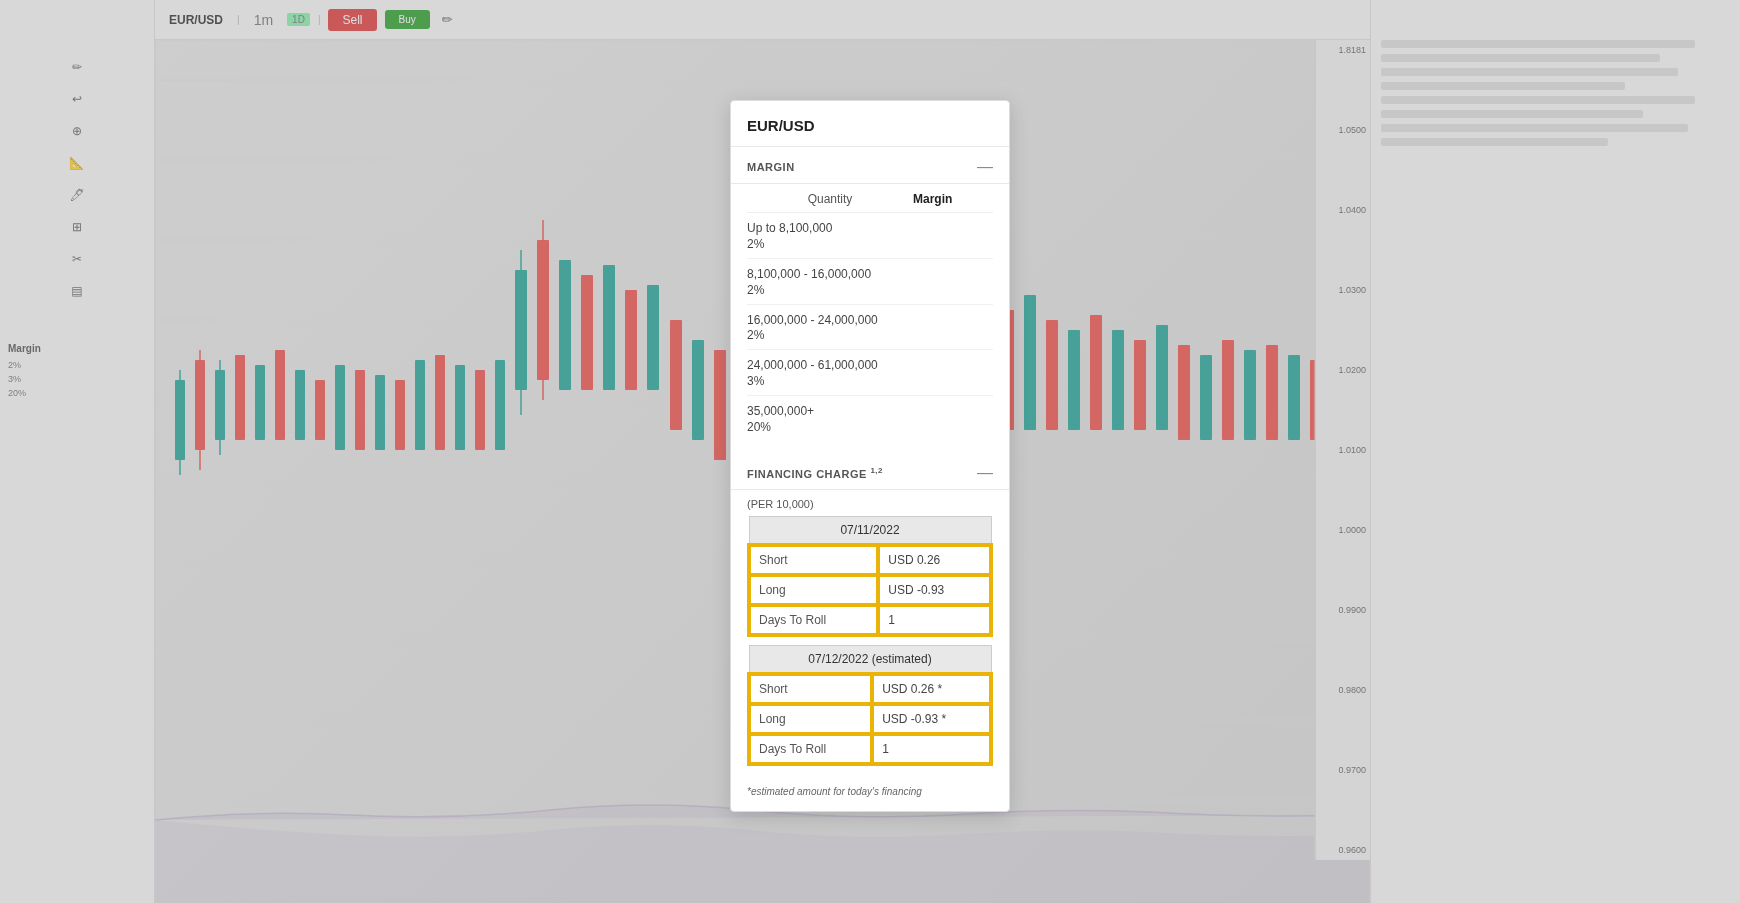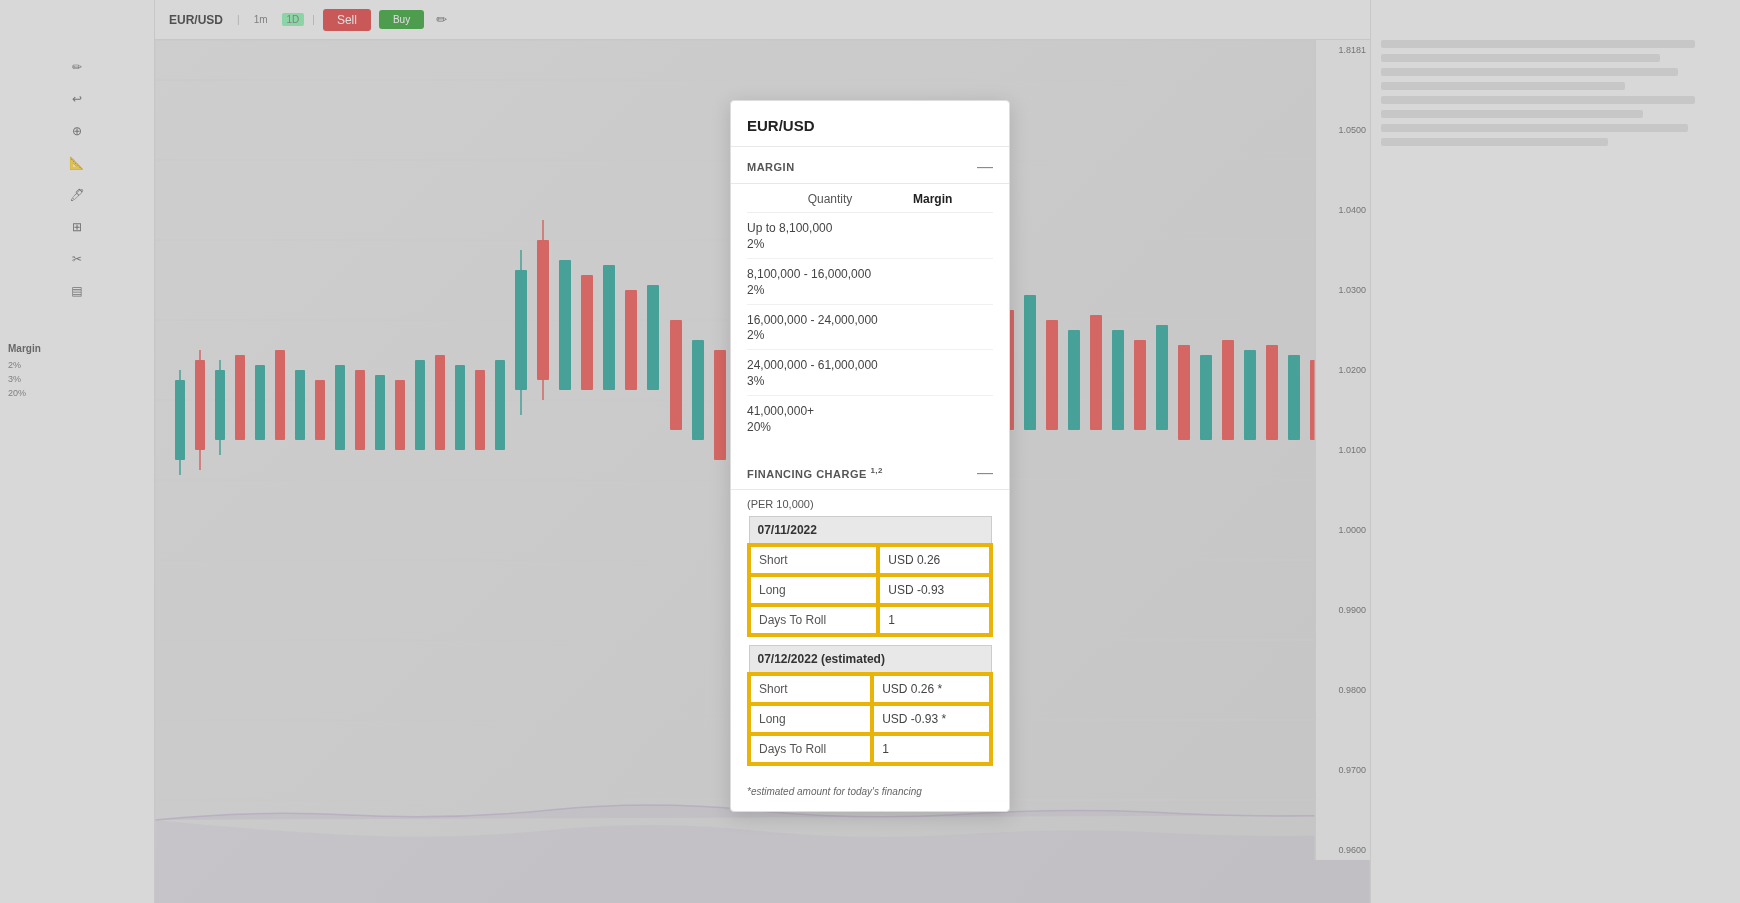--- a/index.html
+++ b/index.html
@@ -180,23 +180,23 @@
 
     
     .fin-table {
       width: 100%;
       border-collapse: collapse;
       font-size: 12px;
     }
 
     .fin-table .date-header td {
       background: #e8e8e8;
-      text-align: left;
+      text-align: center;
       padding: 6px 8px;
-      font-weight: 700;
+      font-weight: 400;
       color: #333;
       border: 1px solid #ccc;
     }
 
     .fin-table td {
       padding: 6px 8px;
       border: 4px solid #eab308;
       color: #444;
     }
 
@@ -391,21 +391,21 @@
     <div style="font-size:10px;color:#555;font-weight:600;margin-bottom:6px;">Margin</div>
     <div style="color:#777;font-size:9px;">2%</div>
     <div style="color:#777;font-size:9px;margin-top:4px;">3%</div>
     <div style="color:#777;font-size:9px;margin-top:4px;">20%</div>
   </div>
 </div>
 
 <div class="top-bar">
   <span class="top-bar-item" style="font-weight:600;background:transparent;font-size:12px;color:#333;">EUR/USD</span>
   <span style="color:#bbb;font-size:10px;">|</span>
-  <span class="top-bar-item" style="font-size:10px;color:#777;background:transparent;">1m</span>
+  <span class="top-bar-item" style="font-size:14px;color:#777;background:transparent;">1m</span>
   <span class="top-bar-item" style="font-size:10px;color:#777;background:#86efac;padding:1px 5px;border-radius:2px;">1D</span>
   <span style="color:#bbb;font-size:10px;">|</span>
   <button class="btn-sell">Sell</button>
   <button class="btn-buy">Buy</button>
   <span style="color:#666;font-size:13px;margin-left:4px;">✏</span>
 </div>
 
 <div style="position:absolute;top:40px;left:1315px;width:55px;height:820px;background:#f0f0f0;z-index:5;display:flex;flex-direction:column;justify-content:space-between;padding:5px 4px;border-left:1px solid #ddd;">
   <span class="price-tick">1.8181</span>
   <span class="price-tick">1.0500</span>
@@ -464,21 +464,21 @@
       <span class="quantity-val">16,000,000 - 24,000,000</span>
       <span class="margin-val">2%</span>
     </div>
 
     <div class="margin-row">
       <span class="quantity-val">24,000,000 - 61,000,000</span>
       <span class="margin-val">3%</span>
     </div>
 
     <div class="margin-row">
-      <span class="quantity-val">41,000,000+</span>
+      <span class="quantity-val">35,000,000+</span>
       <span class="margin-val">20%</span>
     </div>
   </div>
 
   <div class="section-header">
     <span class="section-title">
       <span>FINANCING CHARGE</span>
       <sup style="font-size:8px;vertical-align:super;">1,2</sup>
     </span>
     <span class="section-toggle">—</span>

